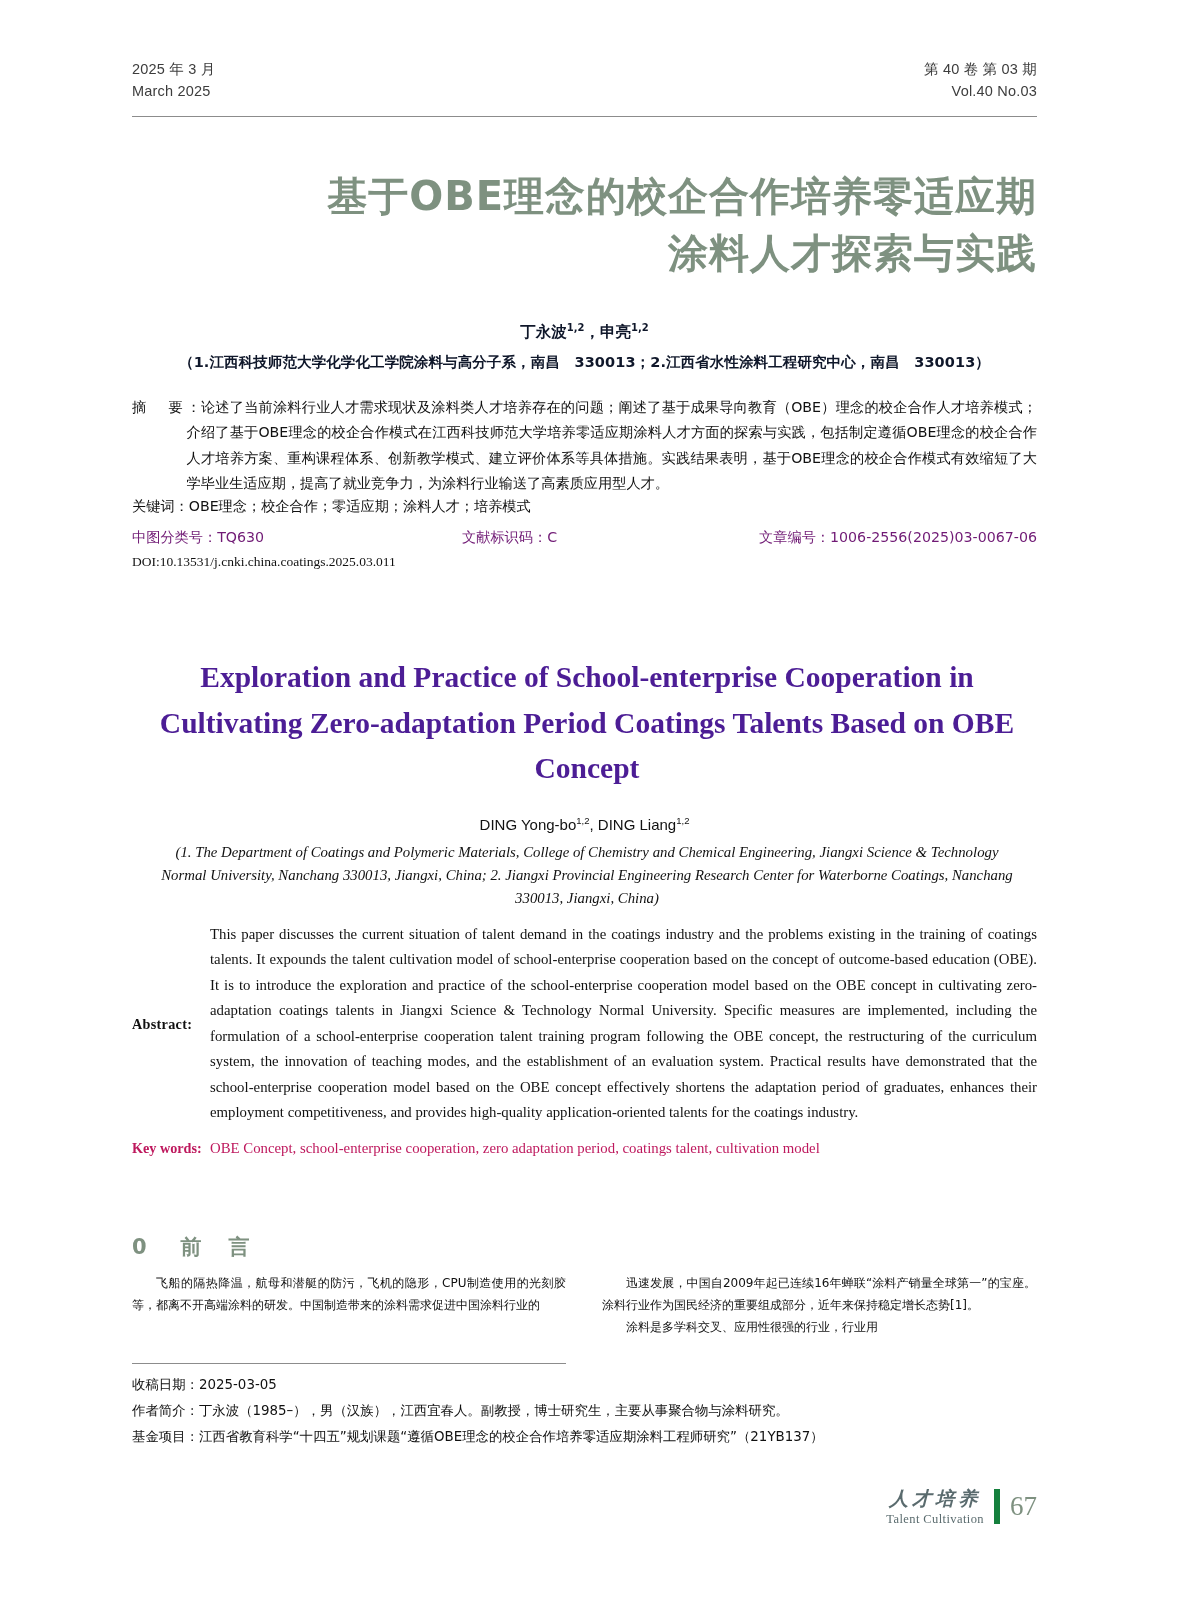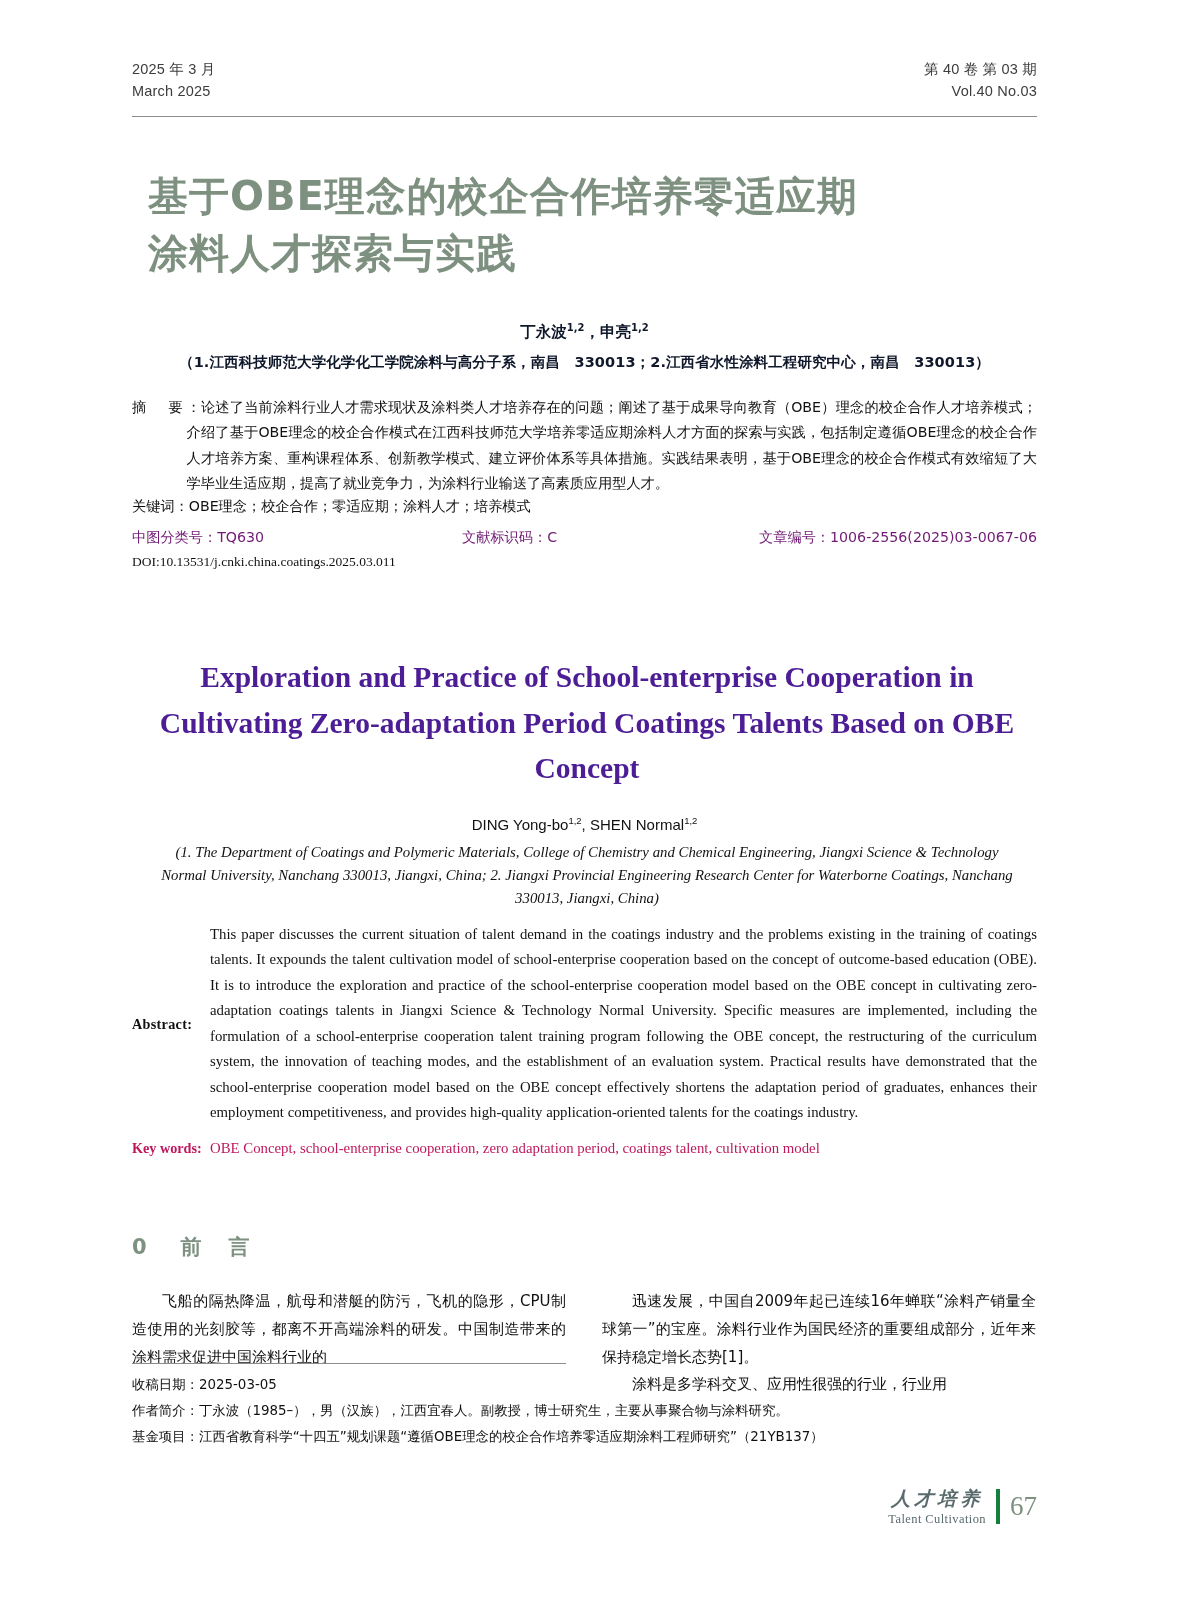--- a/index.html
+++ b/index.html
@@ -56,23 +56,23 @@
     left: 0;
     width: 905px;
     height: 1px;
     background: #8c8c8c;
   }
 
   
   .cn-title {
     position: absolute;
     top: 168px;
-    left: 16px;
-    width: 905px;
-    text-align: left;
+    left: 0;
+    width: 905px;
+    text-align: right;
     font-family: "DejaVu Sans", "Liberation Sans", sans-serif;
     font-weight: bold;
     font-size: 40px;
     line-height: 1.42;
     color: #7e9180;
     letter-spacing: 1px;
   }
   .cn-authors {
     position: absolute;
     top: 322px;
@@ -239,25 +239,24 @@
     position: absolute;
     top: 1272px;
     left: 0;
     width: 905px;
     display: flex;
     gap: 36px;
   }
   .col-body {
     width: 434px;
     font-family: "DejaVu Sans", "Liberation Sans", sans-serif;
-    font-size: 15px;
+    font-size: 12px;
     line-height: 1.85;
     color: #111;
     text-align: justify;
-    margin-top: 16px;
   }
   .col-body p { margin: 0; text-indent: 2em; }
 
   
   .foot-rule {
     position: absolute;
     top: 1363px;
     left: 0;
     width: 434px;
     height: 1px;
@@ -303,21 +302,21 @@
     font-family: "Liberation Serif", serif;
     font-size: 12.5px;
     letter-spacing: 0.4px;
     margin-top: 2px;
   }
   .footer .pageno {
     font-family: "Liberation Serif", serif;
     font-size: 27px;
     color: #7e9180;
     padding-left: 10px;
-    border-left: 4px solid #15803d;
+    border-left: 6px solid #15803d;
     line-height: 1;
     padding-top: 4px;
     padding-bottom: 4px;
   }
 </style>
 </head>
 <body>
 
 <div class="page">
   <div class="content">
@@ -366,21 +365,21 @@
       <div class="c3">
         <span>文章编号：</span><span>1006-2556(2025)03-0067-06</span>
       </div>
     </div>
 
     <div class="doi-row">DOI:10.13531/j.cnki.china.coatings.2025.03.011</div>
 
     <div class="en-title">Exploration and Practice of School-enterprise Cooperation in Cultivating Zero-adaptation Period Coatings Talents Based on OBE Concept</div>
 
     <div class="en-authors">
-      <span>DING Yong-bo</span><sup>1,2</sup><span>, SHEN Normal</span><sup>1,2</sup>
+      <span>DING Yong-bo</span><sup>1,2</sup><span>, DING Liang</span><sup>1,2</sup>
     </div>
 
     <div class="en-affil">(1. The Department of Coatings and Polymeric Materials, College of Chemistry and Chemical Engineering, Jiangxi Science &amp; Technology Normal University, Nanchang 330013, Jiangxi, China; 2. Jiangxi Provincial Engineering Research Center for Waterborne Coatings, Nanchang 330013, Jiangxi, China)</div>
 
     <div class="en-abs">
       <div class="lbl">Abstract:</div>
       <div class="txt">This paper discusses the current situation of talent demand in the coatings industry and the problems existing in the training of coatings talents. It expounds the talent cultivation model of school-enterprise cooperation based on the concept of outcome-based education (OBE). It is to introduce the exploration and practice of the school-enterprise cooperation model based on the OBE concept in cultivating zero-adaptation coatings talents in Jiangxi Science &amp; Technology Normal University. Specific measures are implemented, including the formulation of a school-enterprise cooperation talent training program following the OBE concept, the restructuring of the curriculum system, the innovation of teaching modes, and the establishment of an evaluation system. Practical results have demonstrated that the school-enterprise cooperation model based on the OBE concept effectively shortens the adaptation period of graduates, enhances their employment competitiveness, and provides high-quality application-oriented talents for the coatings industry.</div>
     </div>
 
     <div class="en-kw">

